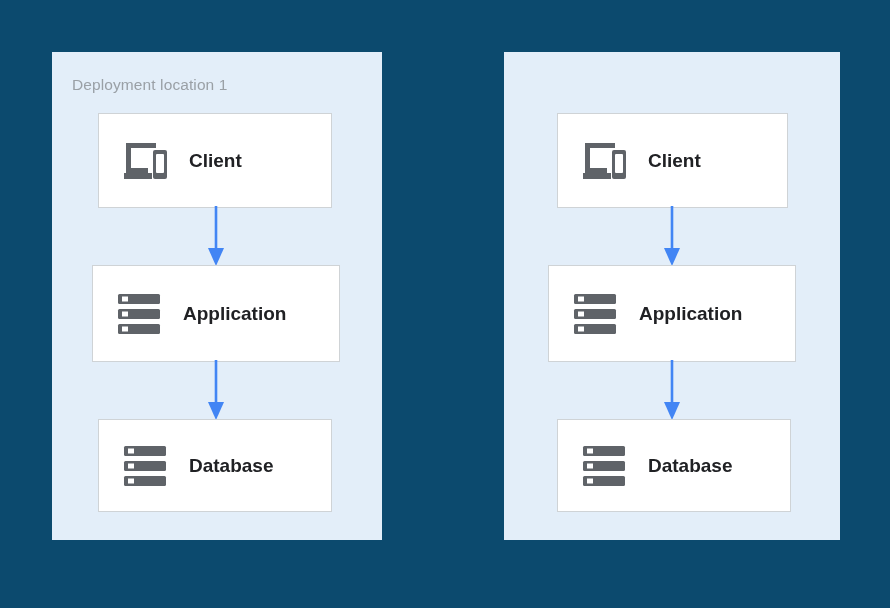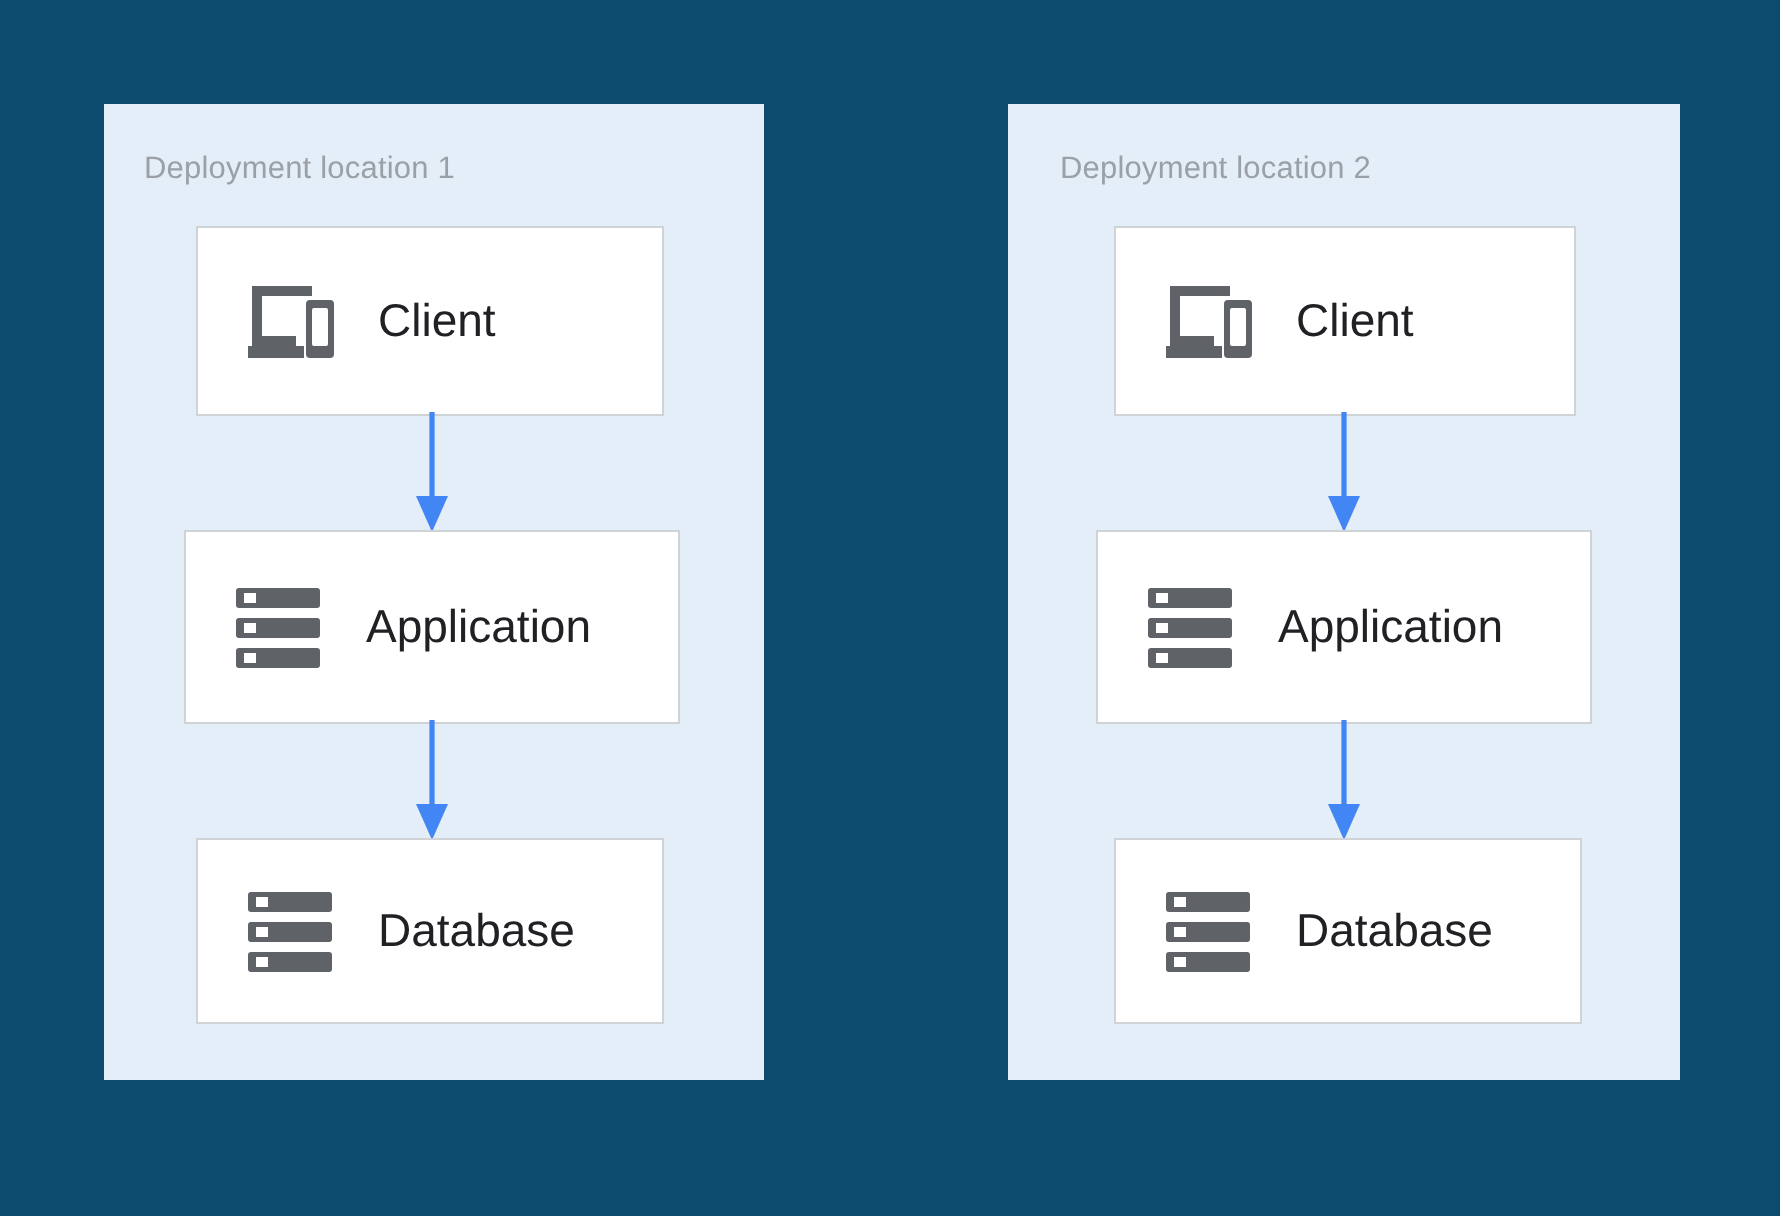--- a/index.html
+++ b/index.html
@@ -53,24 +53,25 @@
   .node-icon {
     width: 58px;
     height: 58px;
     margin-left: 18px;
     flex: 0 0 auto;
     display: flex;
     align-items: center;
     justify-content: center;
   }
   .node-label {
-    font-size: 23px;
+    font-size: 19px;
     color: #202124;
     margin-left: 14px;
     white-space: nowrap;
+    font-weight: bold;
   }
 
   
   .n-l-client { left: 98px;  top: 113px; width: 234px; height: 95px; }
   .n-l-app    { left: 92px;  top: 265px; width: 248px; height: 97px; }
   .n-l-db     { left: 98px;  top: 419px; width: 234px; height: 93px; }
 
   
   .n-r-client { left: 557px; top: 113px; width: 231px; height: 95px; }
   .n-r-app    { left: 548px; top: 265px; width: 248px; height: 97px; }
@@ -145,21 +146,20 @@
         <rect x="2" y="17" width="42" height="10" rx="1.5" fill="#5f6368"></rect>
         <rect x="6" y="19.5" width="6" height="5" fill="#ffffff"></rect>
         <rect x="2" y="32" width="42" height="10" rx="1.5" fill="#5f6368"></rect>
         <rect x="6" y="34.5" width="6" height="5" fill="#ffffff"></rect>
       </svg>
     </span>
     <span class="node-label">Database</span>
   </div>
 
   <div class="panel panel-right"></div>
-  <div class="panel-title panel-title-right">Deployment location 2</div>
 
   <div class="node n-r-client">
     <span class="node-icon">
       <svg width="48" height="42" viewBox="0 0 48 42" aria-hidden="true">
         <path d="M4 3 H34 V8 H9 V28 H26 V33 H4 Z" fill="#5f6368"></path>
         <rect x="2" y="33" width="28" height="6" fill="#5f6368"></rect>
         <rect x="31" y="10" width="14" height="29" rx="2" fill="#5f6368"></rect>
         <rect x="34" y="14" width="8" height="19" rx="1" fill="#ffffff"></rect>
       </svg>
     </span>

